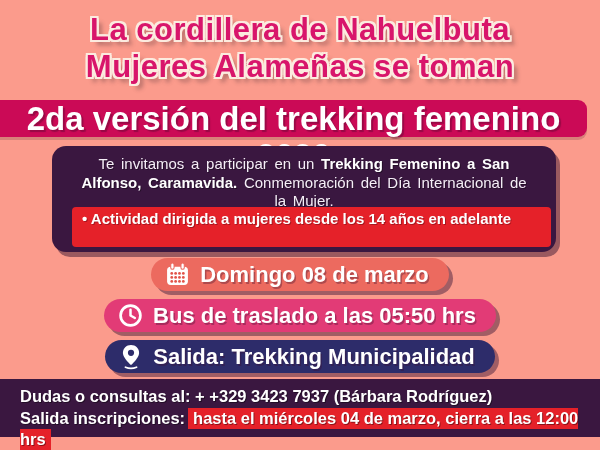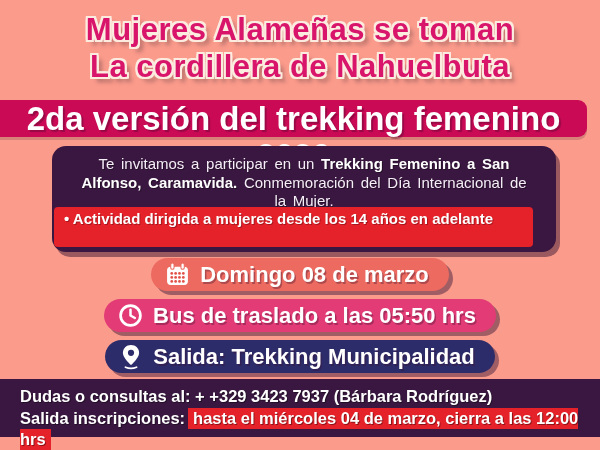--- a/index.html
+++ b/index.html
@@ -54,21 +54,21 @@
     color: #f5eef7;
     font-size: 15px; line-height: 18.5px;
     font-weight: normal;
     text-align: center;
     word-spacing: 2.5px;
     text-shadow: 1px 1px 0 rgba(0,0,0,0.35);
   }
   .invite b { font-weight: bold; color: #ffffff; }
 
   .alert-box {
-    position: absolute; left: 2px; top: 61px;
+    position: absolute; left: 20px; top: 61px;
     width: 479px; height: 40px;
     background: #e52129;
     border-radius: 4px;
     padding: 3px 6px 0 10px;
     color: #ffffff;
     font-size: 15px; font-weight: bold; line-height: 17.5px;
     text-shadow: 1px 1px 0 rgba(90,10,20,0.45);
     white-space: nowrap;
   }
 
@@ -108,22 +108,22 @@
     padding: 1px 5px 2px 5px;
     margin-left: 3px;
   }
 </style>
 </head>
 <body>
 
 <div id="poster">
 
   <div class="title">
+    <div>La cordillera de Nahuelbuta</div>
     <div>Mujeres Alameñas se toman</div>
-    <div>La cordillera de Nahuelbuta</div>
   </div>
 
   <div class="banner">2da versión del trekking femenino 2026</div>
 
   <div class="info-box">
     <div class="invite"><span>Te invitamos a participar en un </span><b>Trekking Femenino a San Alfonso, Caramavida.</b><span> Conmemoración del Día Internacional de la Mujer.</span></div>
     <div class="alert-box">
       <div>•  Actividad dirigida a mujeres desde los 14 años en adelante</div>
     </div>
   </div>

